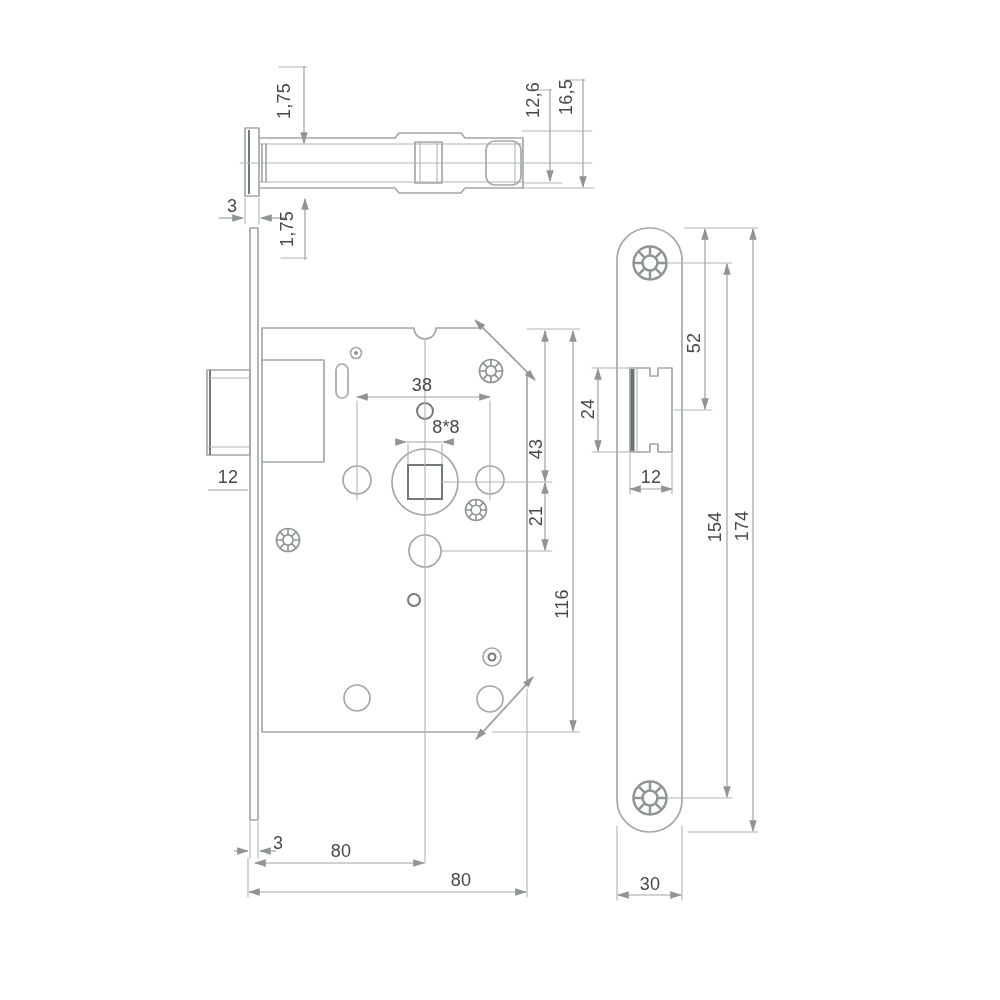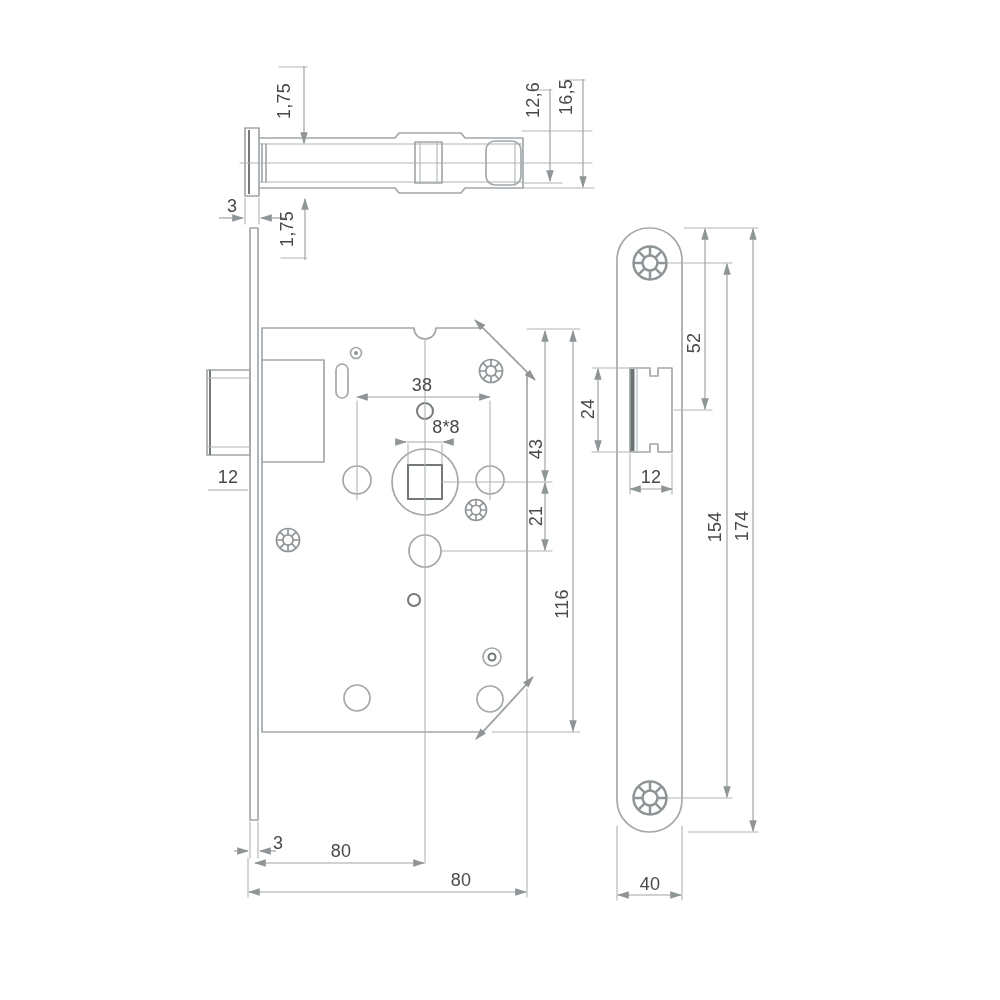--- a/index.html
+++ b/index.html
@@ -133,15 +133,15 @@
 <span class="lbl rot" style="left:562px;top:604px">116</span>
 <span class="lbl" style="left:278px;top:843px">3</span>
 <span class="lbl" style="left:341px;top:851px">80</span>
 <span class="lbl" style="left:461px;top:880px">80</span>
 
 <span class="lbl rot" style="left:588px;top:409px">24</span>
 <span class="lbl" style="left:651px;top:477px">12</span>
 <span class="lbl rot" style="left:694px;top:343px">52</span>
 <span class="lbl rot" style="left:715px;top:527px">154</span>
 <span class="lbl rot" style="left:742px;top:526px">174</span>
-<span class="lbl" style="left:650px;top:884px">40</span>
+<span class="lbl" style="left:650px;top:884px">30</span>
 
 </div>
 
 </body></html>

